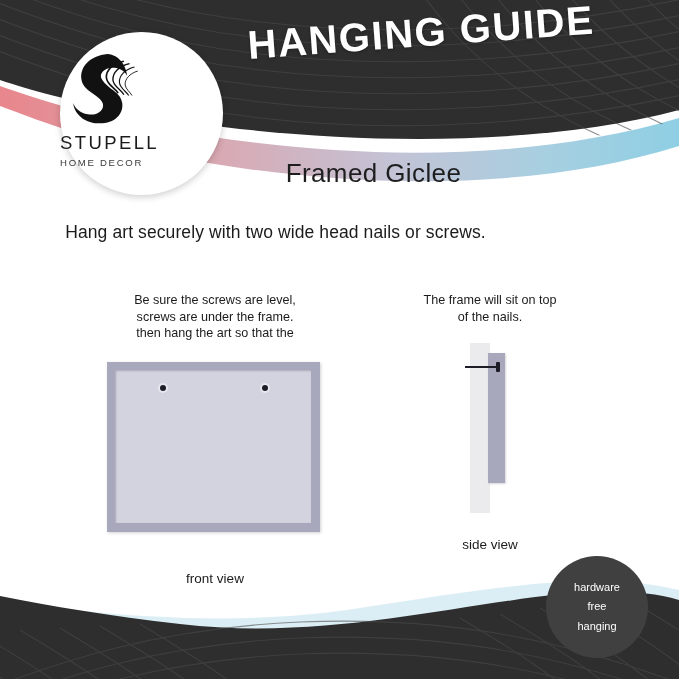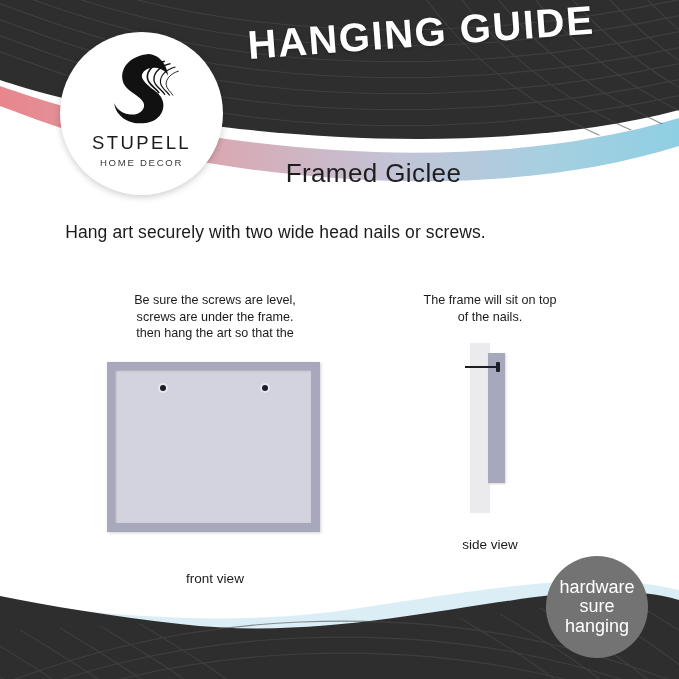--- a/index.html
+++ b/index.html
@@ -31,21 +31,21 @@
     position: absolute;
     left: 60px;
     top: 32px;
     width: 163px;
     height: 163px;
     border-radius: 50%;
     background: #ffffff;
     box-shadow: 0 2px 7px rgba(0,0,0,0.20);
     display: flex;
     flex-direction: column;
-    align-items: center;
+    align-items: flex-start;
     justify-content: flex-start;
     z-index: 6;
   }
   #logo-mark {
     margin-top: 17px;
     width: 82px;
     height: 80px;
   }
   .logo-word {
     color: #1b1b1b;
@@ -217,27 +217,27 @@
   #side-view-label  { margin-top: 9px; }
 
   
   #hardware-badge {
     position: absolute;
     left: 546px;
     top: 556px;
     width: 102px;
     height: 102px;
     border-radius: 50%;
-    background: #737373;
+    background: #404040;
     display: flex;
     flex-direction: column;
     align-items: center;
     justify-content: center;
     color: #ffffff;
-    font-size: 18px;
+    font-size: 11px;
     line-height: 19.5px;
     text-align: center;
     z-index: 8;
   }
 </style>
 </head>
 <body>
 
 <div id="page">
 
@@ -358,17 +358,17 @@
         <div id="side-screw-head"></div>
       </div>
 
       <p class="view-label" id="side-view-label">side view</p>
     </div>
 
   </div>
 
   <div id="hardware-badge">
     <span>hardware</span>
-    <span>sure</span>
+    <span>free</span>
     <span>hanging</span>
   </div>
 
 </div>
 
 </body></html>

